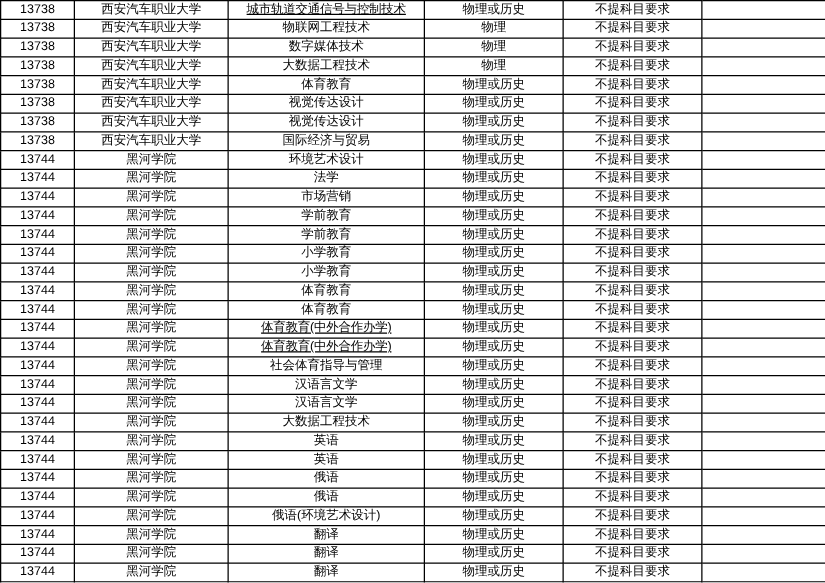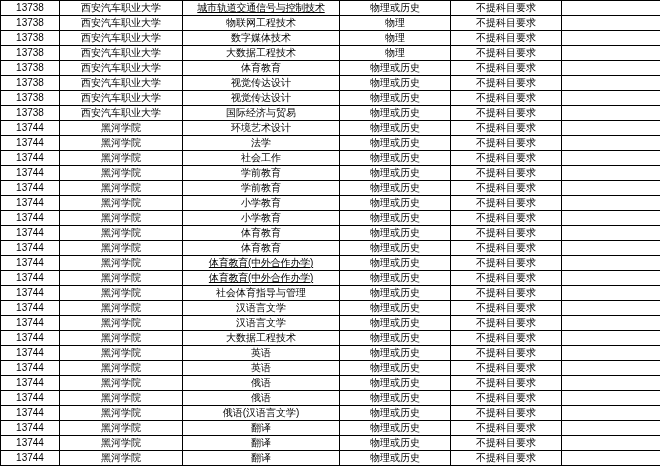--- a/index.html
+++ b/index.html
@@ -131,21 +131,21 @@
           <td class="c0">13744</td>
           <td class="c1">黑河学院</td>
           <td class="c2">法学</td>
           <td class="c3">物理或历史</td>
           <td class="c4">不提科目要求</td>
           <td class="c5"></td>
         </tr>
         <tr>
           <td class="c0">13744</td>
           <td class="c1">黑河学院</td>
-          <td class="c2">社会工作</td>
+          <td class="c2">市场营销</td>
           <td class="c3">物理或历史</td>
           <td class="c4">不提科目要求</td>
           <td class="c5"></td>
         </tr>
         <tr>
           <td class="c0">13744</td>
           <td class="c1">黑河学院</td>
           <td class="c2">学前教育</td>
           <td class="c3">物理或历史</td>
           <td class="c4">不提科目要求</td>
@@ -267,21 +267,21 @@
           <td class="c0">13744</td>
           <td class="c1">黑河学院</td>
           <td class="c2">俄语</td>
           <td class="c3">物理或历史</td>
           <td class="c4">不提科目要求</td>
           <td class="c5"></td>
         </tr>
         <tr>
           <td class="c0">13744</td>
           <td class="c1">黑河学院</td>
-          <td class="c2">俄语(汉语言文学)</td>
+          <td class="c2">俄语(环境艺术设计)</td>
           <td class="c3">物理或历史</td>
           <td class="c4">不提科目要求</td>
           <td class="c5"></td>
         </tr>
         <tr>
           <td class="c0">13744</td>
           <td class="c1">黑河学院</td>
           <td class="c2">翻译</td>
           <td class="c3">物理或历史</td>
           <td class="c4">不提科目要求</td>

